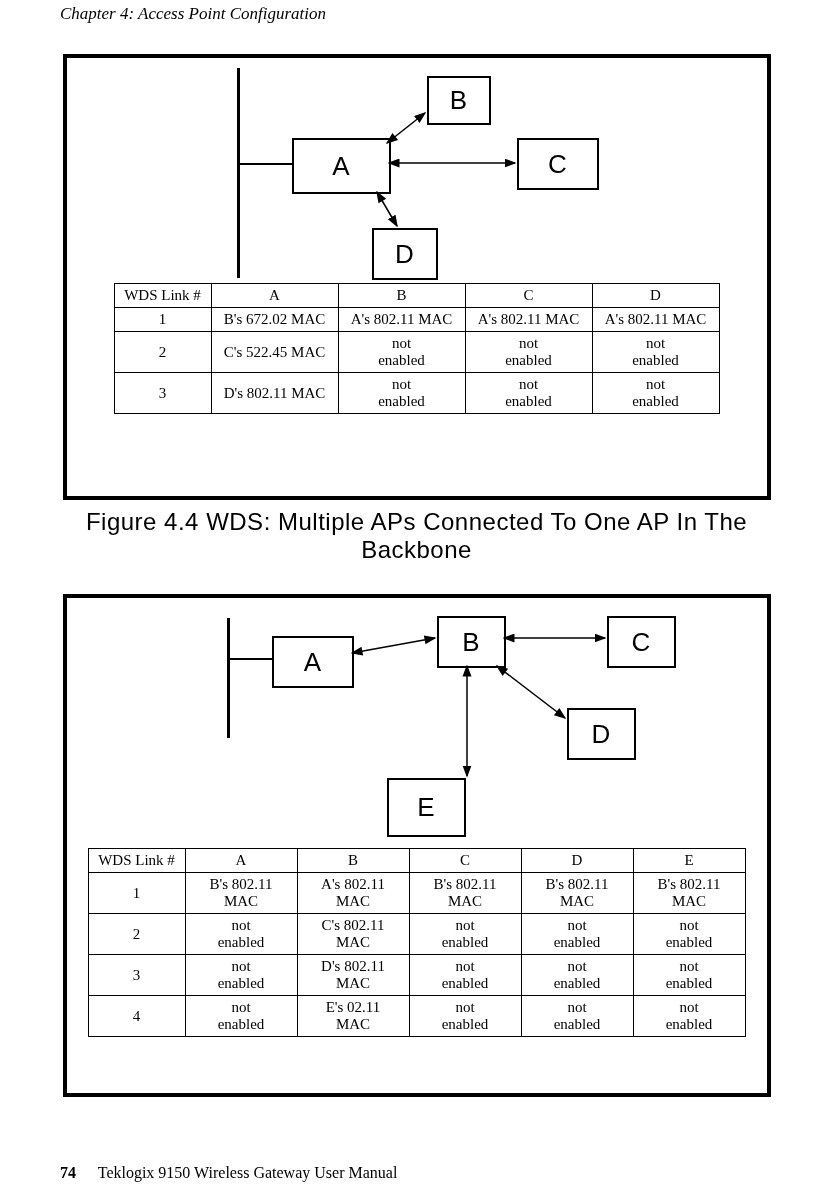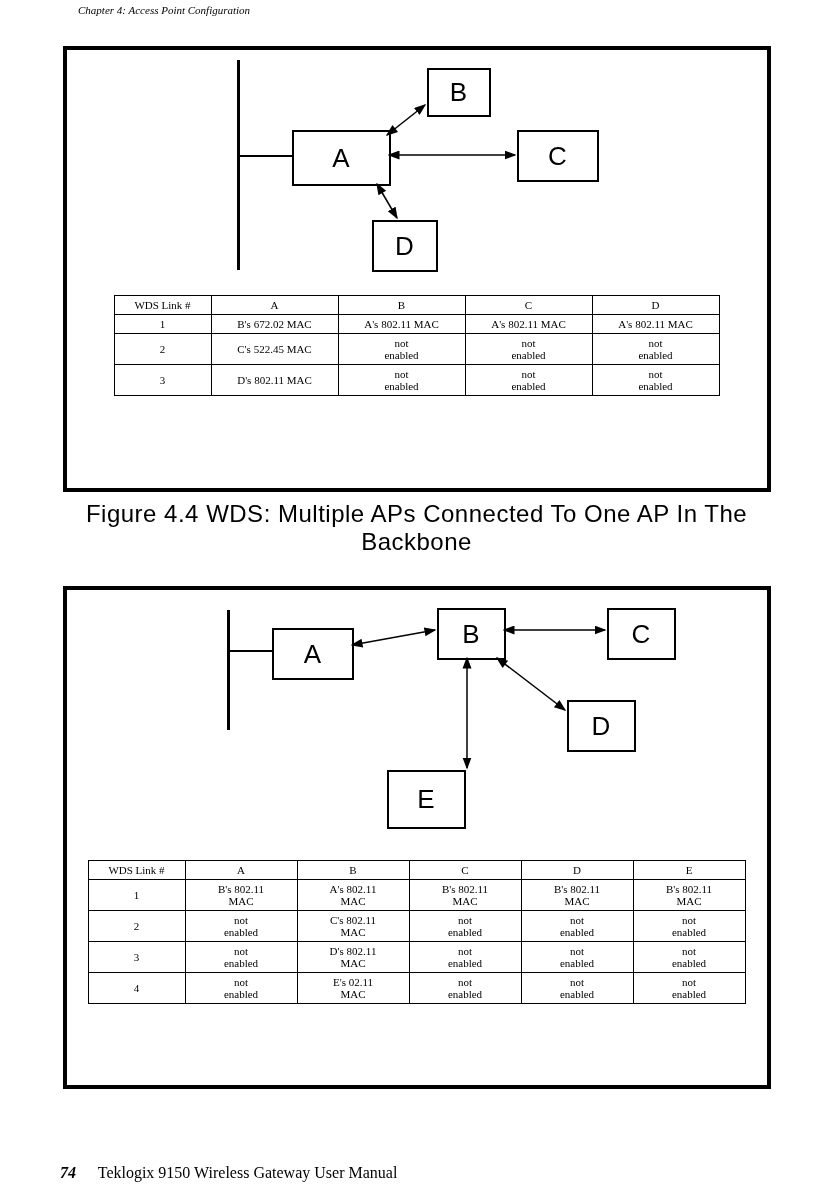--- a/index.html
+++ b/index.html
@@ -10,23 +10,22 @@
     width: 833px;
     height: 1198px;
     background: #fff;
     position: relative;
   }
   .page {
     padding: 0 60px;
   }
   .header-line1 {
     font-style: italic;
-    font-size: 11px;
+    font-size: 17px;
     margin-top: 4px;
-    margin-left: 18px;
   }
   .header-line2 {
     font-style: italic;
     font-weight: bold;
     font-size: 17px;
     margin-top: 2px;
   }
   .figure-frame {
     border: 4px solid #000;
     margin: 30px auto 0 auto;
@@ -46,21 +45,20 @@
   }
 
   .footer {
     position: absolute;
     bottom: 16px;
     left: 60px;
     font-size: 16px;
   }
   .footer .pagenum {
     font-weight: bold;
-    font-style: italic;
     margin-right: 18px;
     margin-top: 48px;
   }
   .footer .manual {
     margin-top: 48px;
   }
 
   
   .diagram {
     position: relative;
@@ -87,23 +85,23 @@
     position: absolute; left: 0; top: 0; width: 100%; height: 100%;
     overflow: visible;
   }
   svg.arrows line {
     stroke: #000; stroke-width: 1.5;
   }
   svg.arrows polygon { fill: #000; }
 
   table.wds {
     border-collapse: collapse;
-    margin: 20px auto 8px auto;
+    margin: 0 auto 8px auto;
     font-family: "Times New Roman", serif;
-    font-size: 11px;
+    font-size: 15px;
   }
   table.wds th, table.wds td {
     border: 1px solid #000;
     padding: 3px 8px;
     text-align: center;
     vertical-align: middle;
   }
   table.wds th { font-weight: normal; }
   .tbl1 td, .tbl1 th { min-width: 110px; }
   .tbl1 td:first-child, .tbl1 th:first-child { min-width: 80px; }

